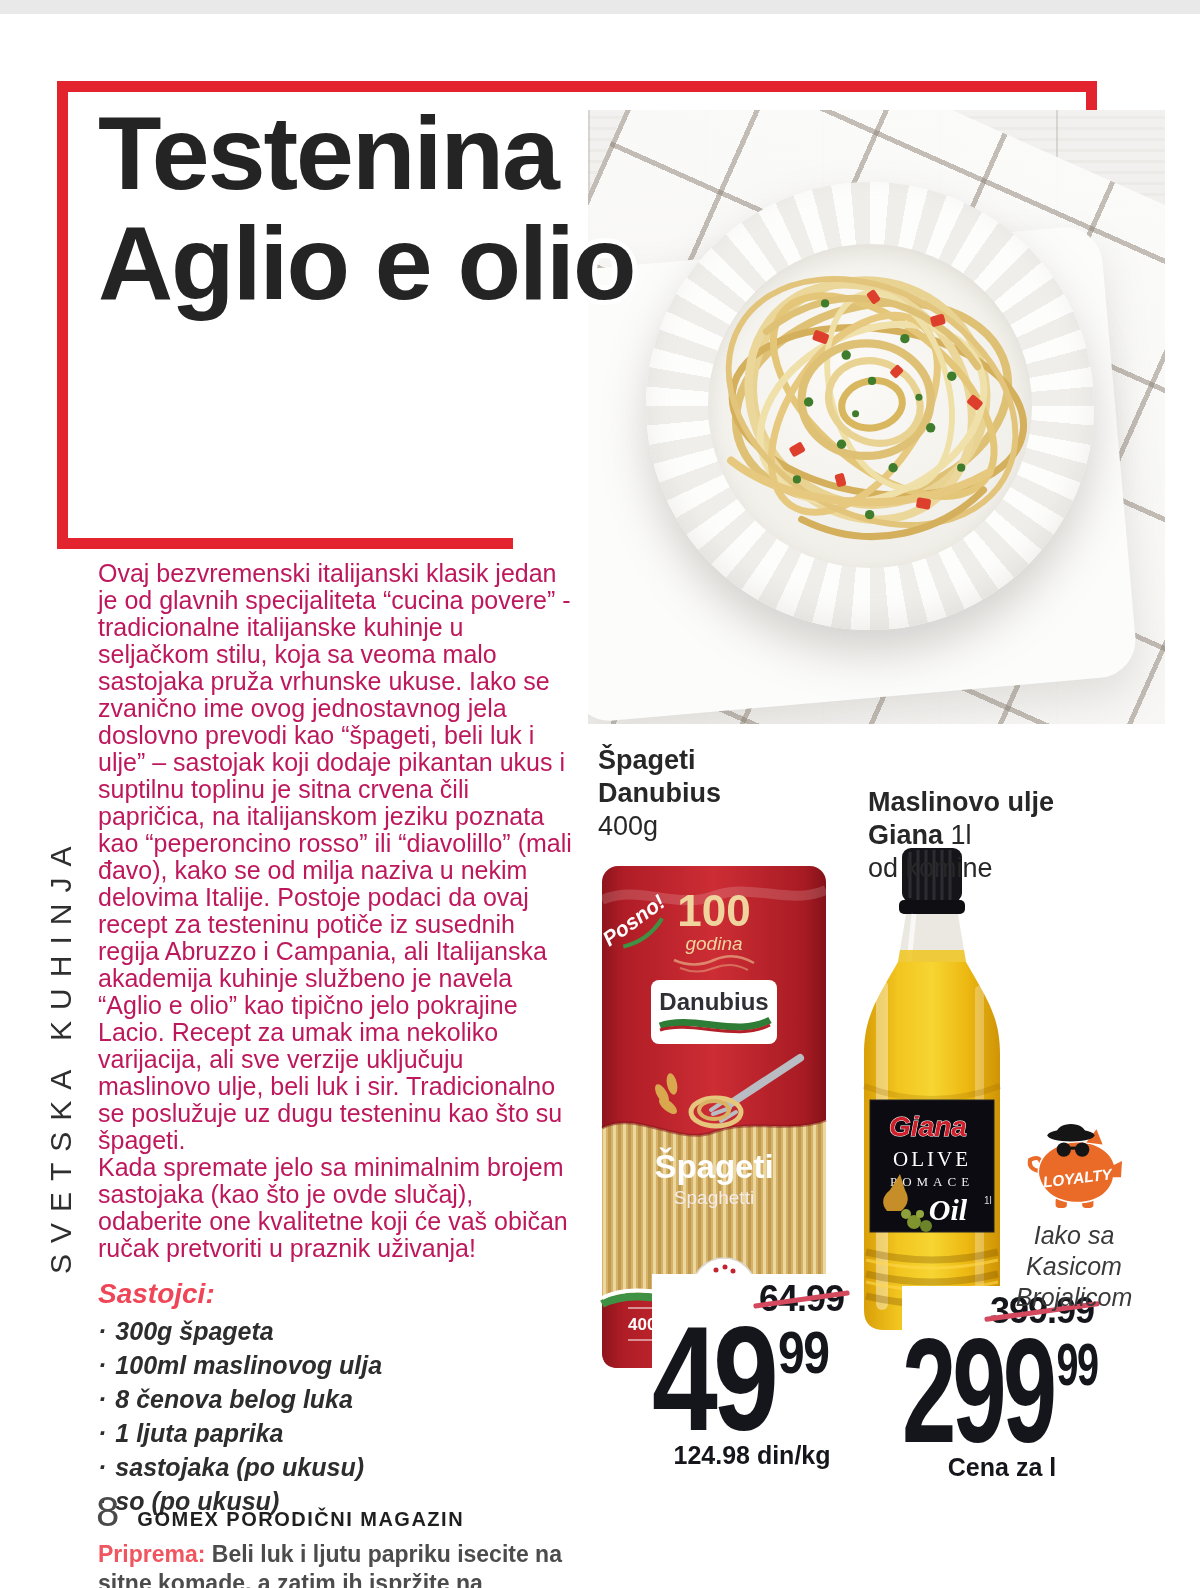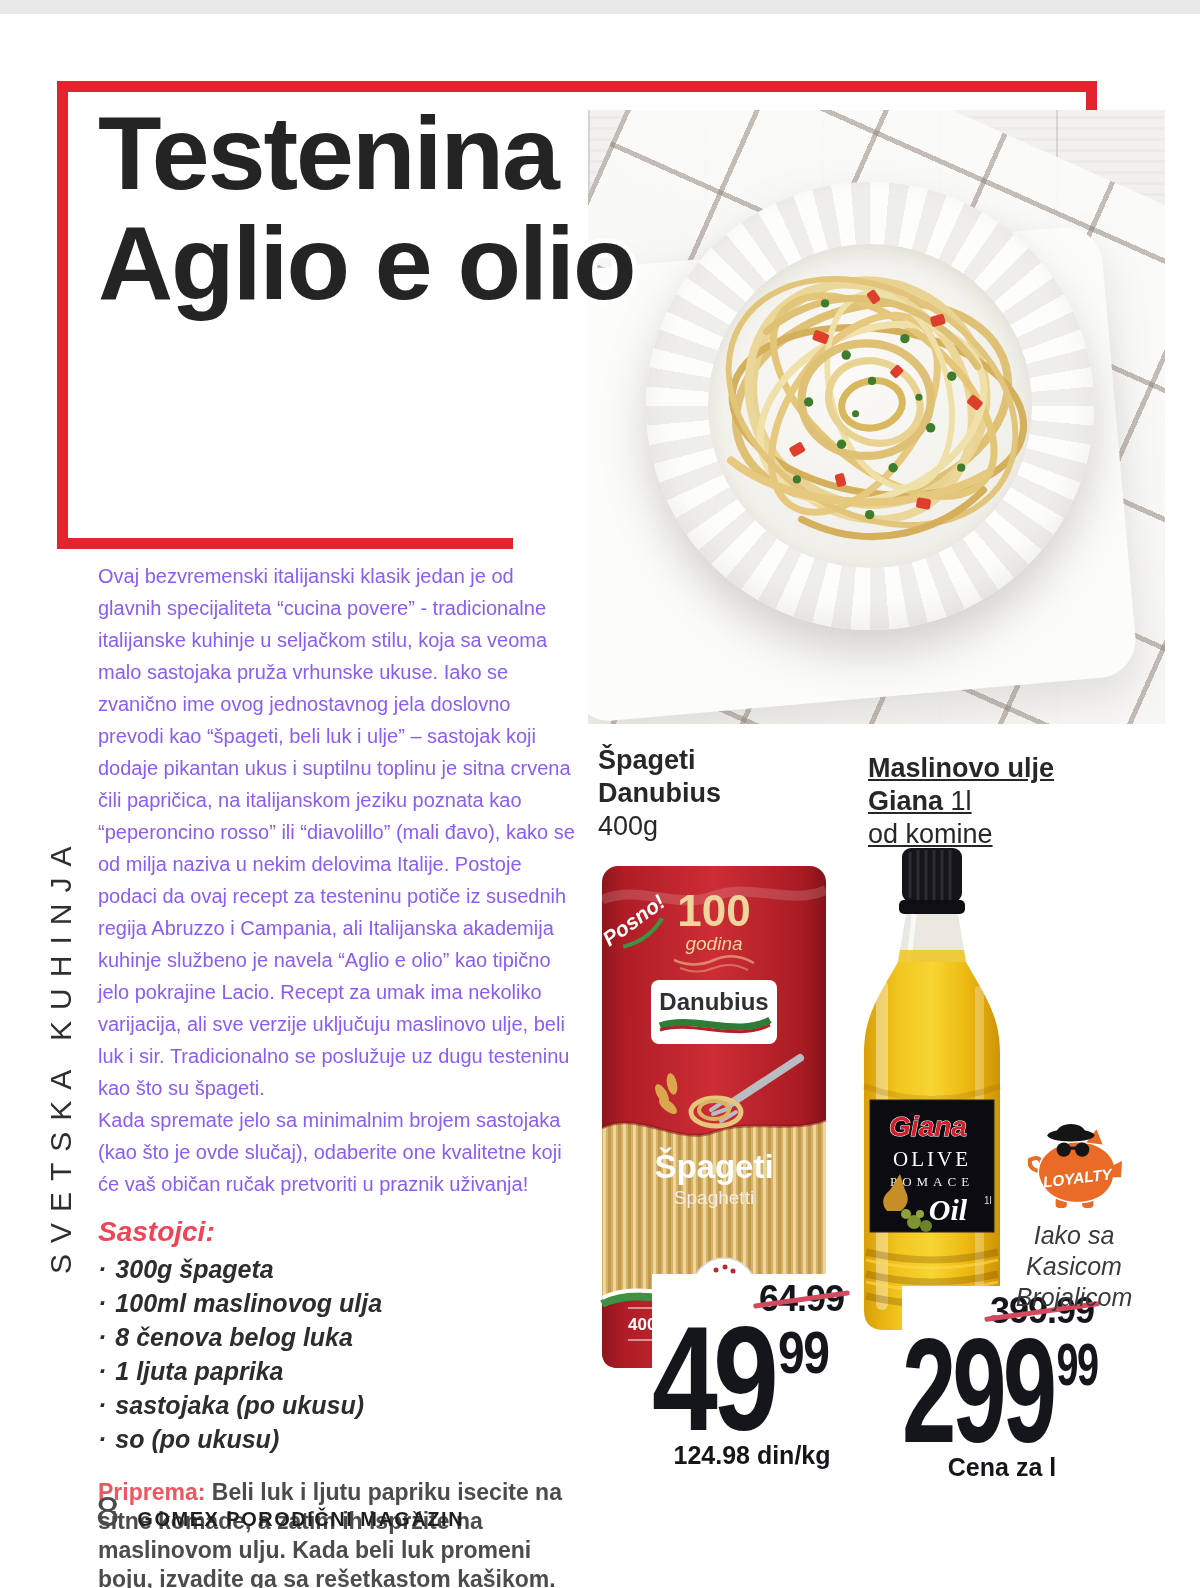--- a/index.html
+++ b/index.html
@@ -41,33 +41,33 @@
   .intro{position:absolute;left:100px;top:332px;width:505px;z-index:3;margin:0;
          font-style:italic;font-size:31px;line-height:1.3;color:#e94b58;}
 
   
   .vlabel{position:absolute;left:44px;top:550px;height:710px;z-index:1;
           writing-mode:vertical-rl;transform:rotate(180deg);
           font-size:30px;letter-spacing:11px;color:#2f2f2f;white-space:nowrap;}
 
   
   .column{position:absolute;left:98px;top:546px;width:478px;z-index:1;}
-  .column p.body{margin:0;font-size:20px;line-height:32px;color:#8b5cf6;}
+  .column p.body{margin:0;font-size:25px;line-height:27px;color:#be185d;}
   .ing-head{margin:16px 0 4px 0;font-size:28px;font-weight:bold;font-style:italic;color:#ef4557;}
   .ing-list{list-style:none;margin:0;padding:0;}
   .ing-list li{font-size:25px;line-height:34px;font-weight:bold;font-style:italic;color:#2d2d2d;}
   .ing-list li::before{content:"·";margin-right:9px;}
   .prep{margin:22px 0 0 0;font-size:23px;line-height:29px;font-weight:bold;color:#4c4c4c;}
   .prep .lbl{color:#f05560;}
 
   
   .pname{position:absolute;z-index:3;font-size:27px;line-height:33px;color:#272727;}
   .pname .b{font-weight:bold;}
   .pname1{left:598px;top:730px;}
-  .pname2{left:868px;top:738px;text-decoration:underline;}
+  .pname2{left:868px;top:772px;}
 
   
   .pack{position:absolute;left:598px;top:846px;width:232px;height:514px;z-index:1;}
   .bottle{position:absolute;left:856px;top:834px;width:152px;height:500px;z-index:1;}
 
   
   .pricebox{position:absolute;z-index:3;background:#fff;text-align:center;padding-top:4px;}
   .pb1{left:652px;top:1260px;width:200px;height:204px;}
   .pb2{left:902px;top:1272px;width:200px;height:204px;}
   .old-wrap{text-align:right;padding-right:8px;}

